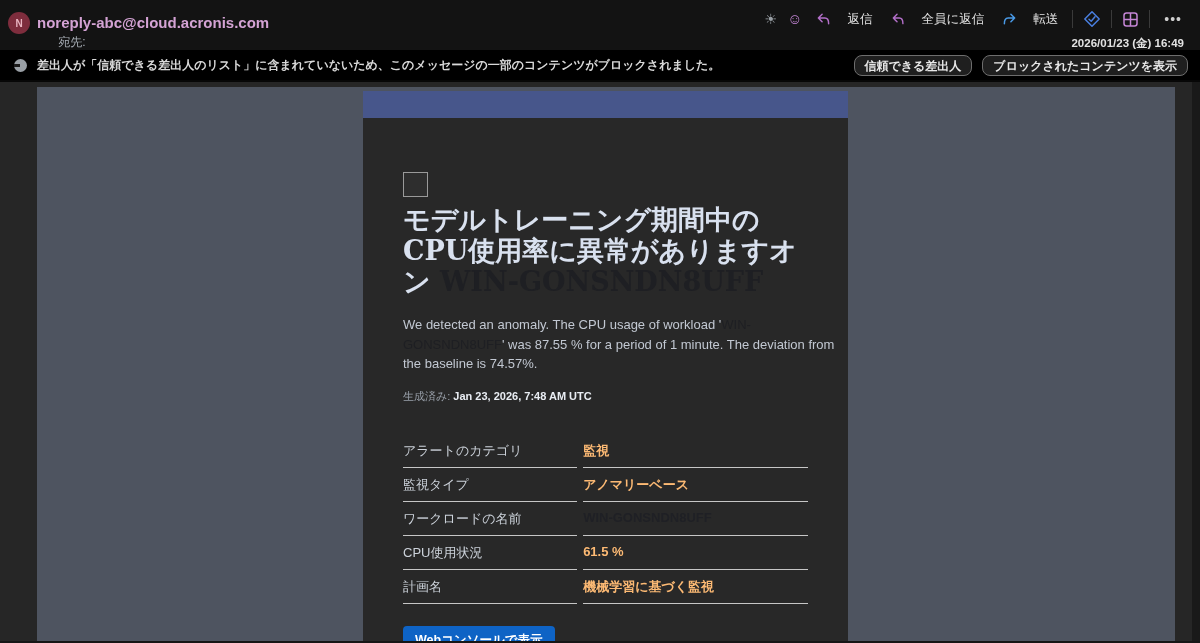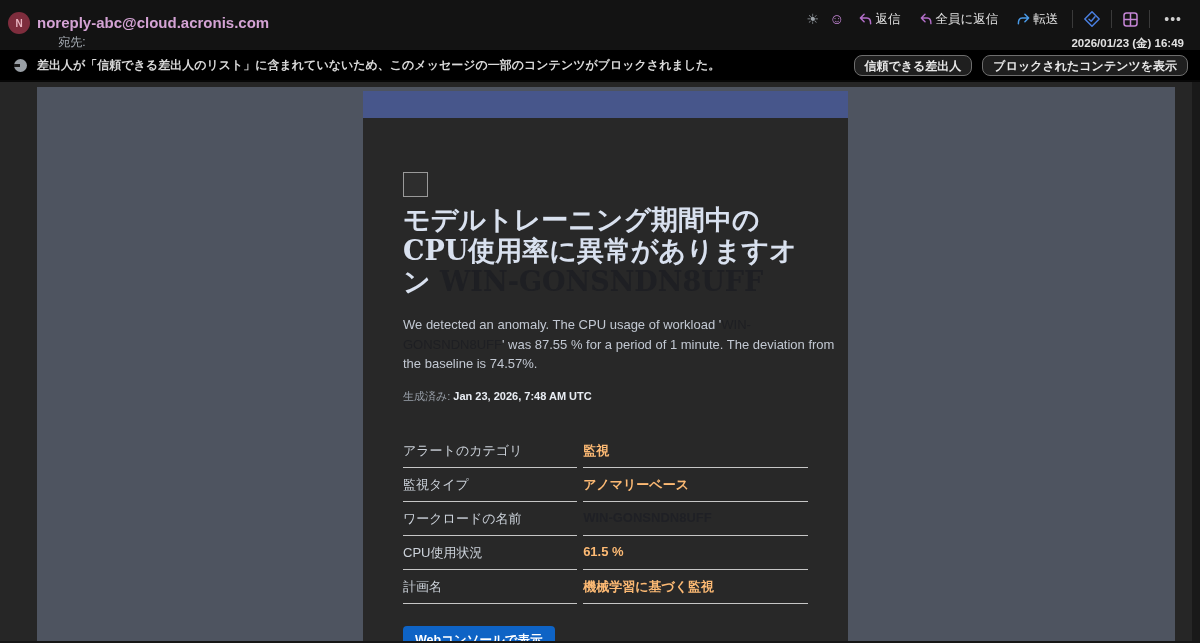--- a/index.html
+++ b/index.html
@@ -17,21 +17,21 @@
   .to-row { position:absolute; left:37px; top:34px; font-size:12px; color:#a9afb7;
             display:flex; align-items:center; gap:5px;flex-direction:column; }
   .to-blocked { color:#868d96; font-size:13px; }
   .to-redacted { display:inline-block; width:70px; height:10px; background:#1d1d1d;
                  border-radius:2px; }
   .toolbar { position:absolute; right:14px; top:8px; height:22px; display:flex;
              align-items:center; gap:10px; }
   .tb-icon { font-size:15px; line-height:22px; cursor:default; }
   .sun   { color:#9aa0a6; font-size:14px; }
   .smiley{ color:#c586d6; }
-  .tb-btn { display:flex; align-items:center; gap:2px; background:none; border:none;
+  .tb-btn { display:flex; align-items:center; gap:16px; background:none; border:none;
             color:#e4e4e4; font-size:12.5px; font-family:inherit; padding:2px 4px; }
   .tb-sep { width:1px; height:18px; background:#3a3a3a; }
   .dots { color:#cfcfcf; font-size:14px; letter-spacing:1px; padding:0 4px; }
   .date { position:absolute; right:16px; top:36px; font-size:11.5px; font-weight:bold;
           color:#e3e3e3; }
 
   
   .banner { position:relative; width:1200px; height:31px; background:#000000;
             border-bottom:2px solid #070707; display:flex; align-items:center; }
   .banner-icon { width:13px; height:13px; border-radius:50%; background:#9aa0a6;

